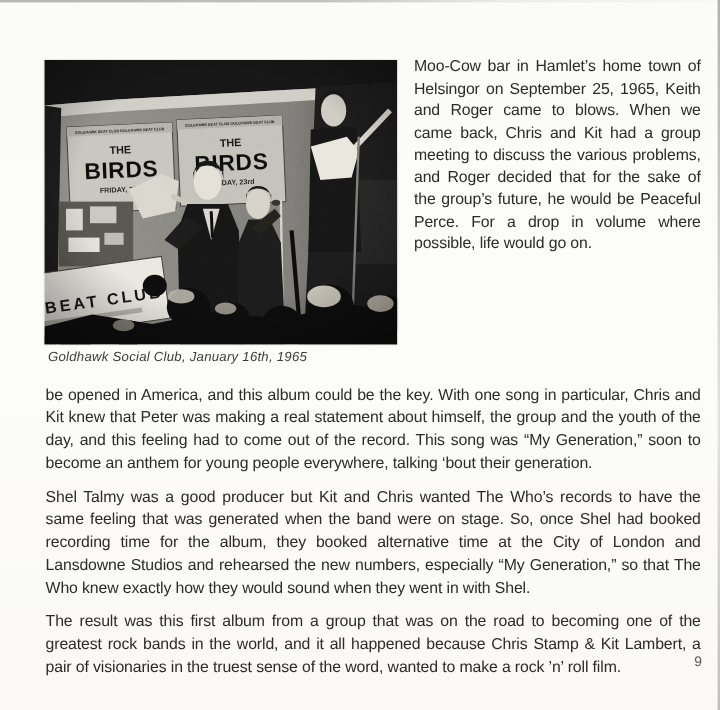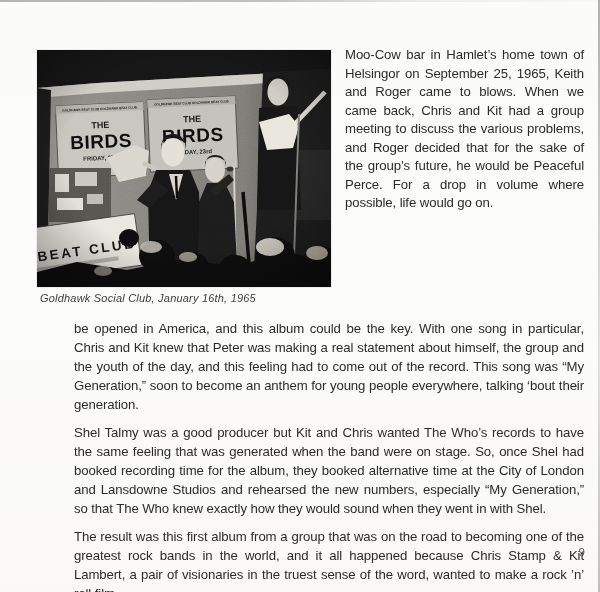--- a/index.html
+++ b/index.html
@@ -35,21 +35,21 @@
     position: absolute; left: 38px; top: 319px; width: 546px;
   }
   .col-text p, .full-text p {
     margin: 0 0 10px 0;
     font-size: 13.2px;
     letter-spacing: -0.1px;
     color: #2b2b2b;
     text-align: justify;
   }
   .col-text p { line-height: 18.5px; }
-  .full-text p { line-height: 19px; margin-bottom: 9px; margin-left: 36px; }
+  .full-text p { line-height: 19px; margin-bottom: 9px; }
   .page-number {
     position: absolute; right: 15px; top: 546px;
     font-size: 11.5px; color: #555;
   }
   .svg-text { font-family: "Liberation Sans", "DejaVu Sans", sans-serif; }
 </style>
 </head>
 <body>
 
 <div class="scan-edge-top"></div>

